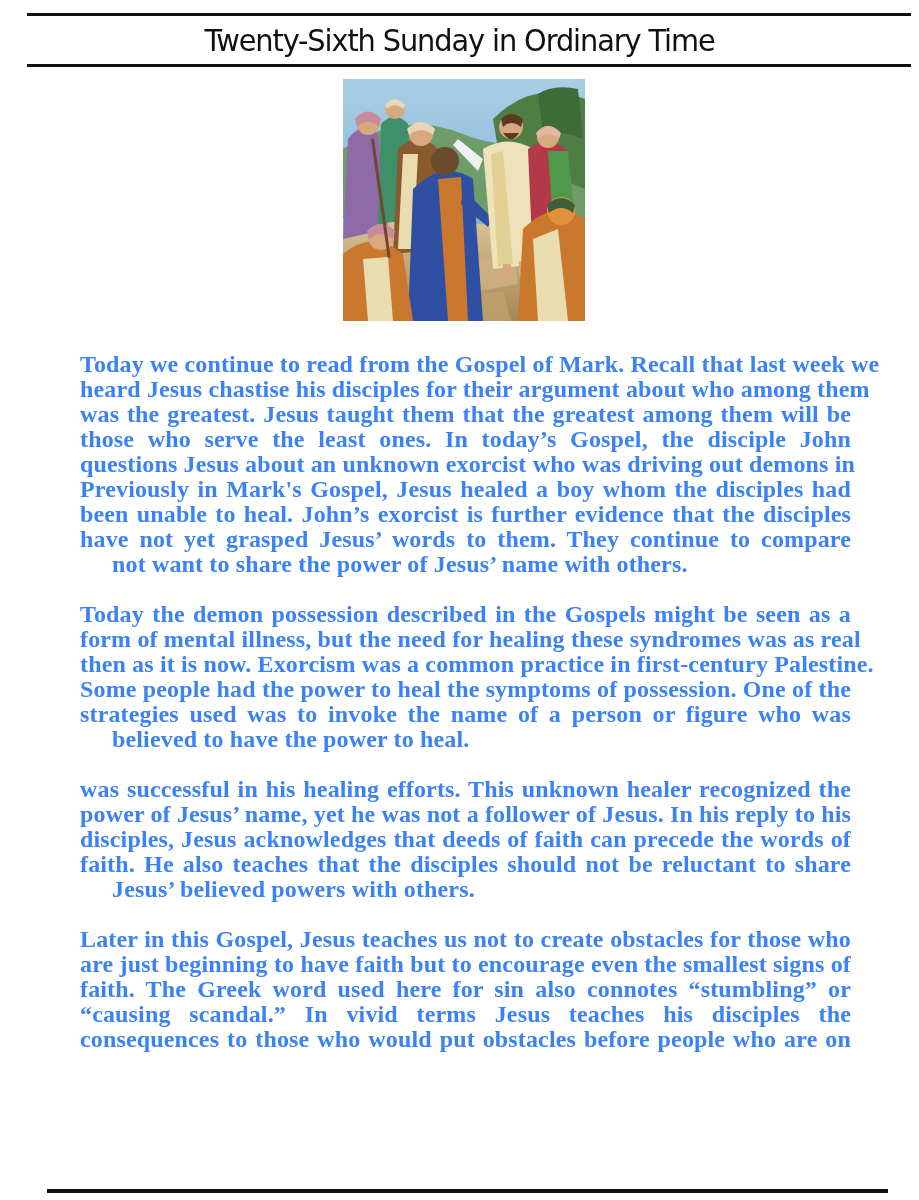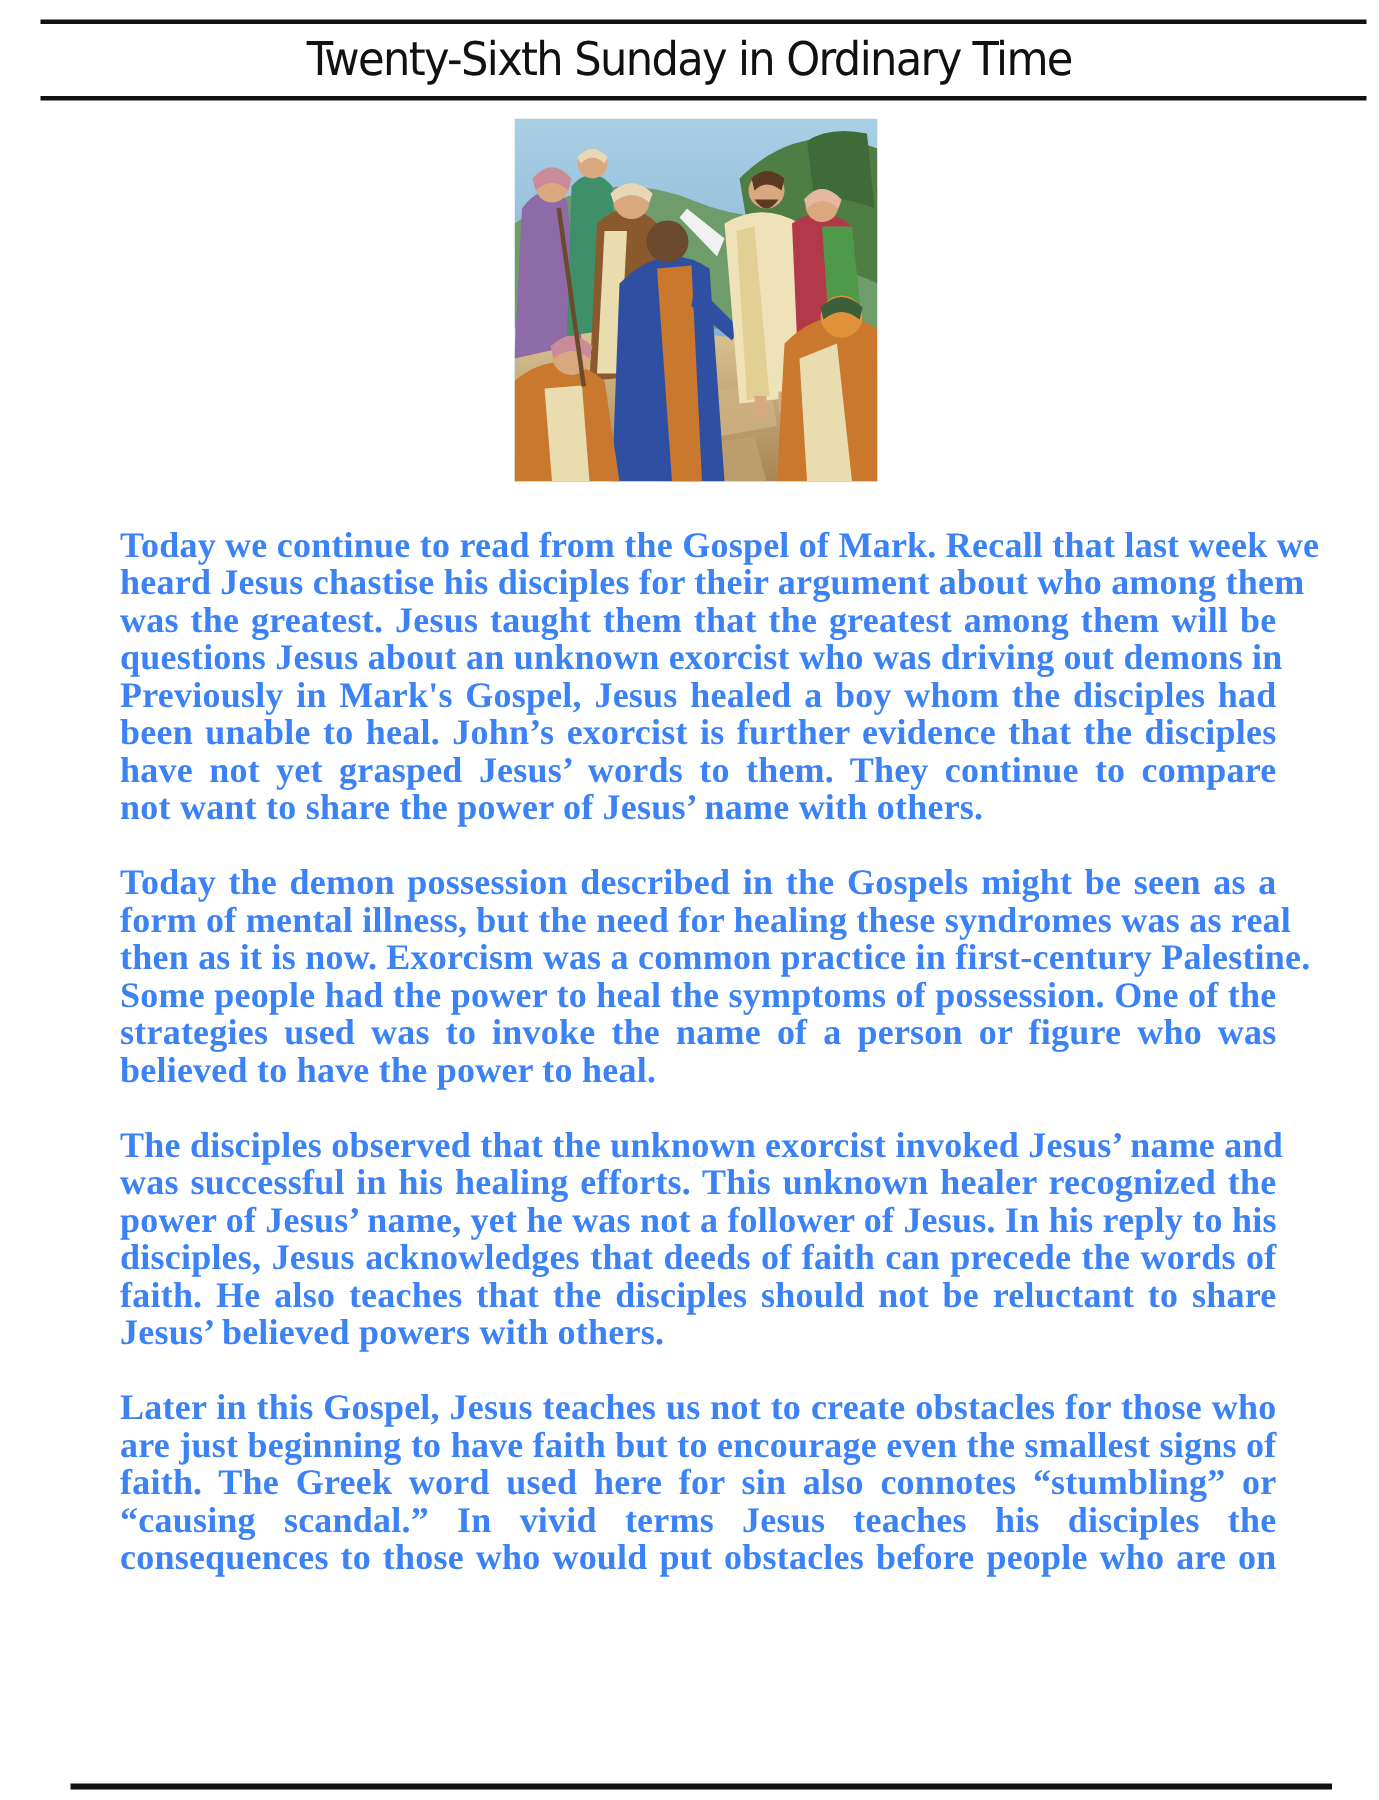--- a/index.html
+++ b/index.html
@@ -26,21 +26,21 @@
     position: absolute; left: 80px; top: 352px; width: 771px;
     font-family: "Liberation Serif", serif;
     font-weight: bold; font-size: 24px; color: #3b82f6;
   }
   .para { margin: 0 0 25px 0; }
   .line {
     display: block; height: 25px; line-height: 25px; white-space: nowrap;
     text-align: justify; text-align-last: justify;
     letter-spacing: 0.15px;
   }
-  .line.last { text-align-last: left; }
+  .line.last { text-align-last: left; margin-left: 32px; }
 </style>
 </head>
 <body>
 
 <div class="rule rule-top"></div>
 <h1 class="title" style="margin:0;">Twenty-Sixth Sunday in Ordinary Time</h1>
 <div class="rule rule-title-bottom"></div>
 
 <div class="illustration">
   <svg viewBox="0 0 242 242" xmlns="http://www.w3.org/2000/svg">
@@ -103,36 +103,36 @@
 
     <rect x="28" y="60" width="3" height="120" fill="#6b4a2e" transform="rotate(-8 28 60)"></rect>
   </svg>
 </div>
 
 <div class="body">
   <div class="para">
     <span class="line">Today we continue to read from the Gospel of Mark. Recall that last week we</span>
     <span class="line">heard Jesus chastise his disciples for their argument about who among them</span>
     <span class="line">was the greatest. Jesus taught them that the greatest among them will be</span>
+    <span class="line">those who serve the least ones. In today’s Gospel, the disciple John</span>
     <span class="line">questions Jesus about an unknown exorcist who was driving out demons in</span>
     <span class="line">Previously in Mark's Gospel, Jesus healed a boy whom the disciples had</span>
     <span class="line">been unable to heal. John’s exorcist is further evidence that the disciples</span>
     <span class="line">have not yet grasped Jesus’ words to them. They continue to compare</span>
     <span class="line last">not want to share the power of Jesus’ name with others.</span>
   </div>
   <div class="para">
     <span class="line">Today the demon possession described in the Gospels might be seen as a</span>
     <span class="line">form of mental illness, but the need for healing these syndromes was as real</span>
     <span class="line">then as it is now. Exorcism was a common practice in first-century Palestine.</span>
     <span class="line">Some people had the power to heal the symptoms of possession. One of the</span>
     <span class="line">strategies used was to invoke the name of a person or figure who was</span>
     <span class="line last">believed to have the power to heal.</span>
   </div>
   <div class="para">
-    <span class="line">The disciples observed that the unknown exorcist invoked Jesus’ name and</span>
     <span class="line">was successful in his healing efforts. This unknown healer recognized the</span>
     <span class="line">power of Jesus’ name, yet he was not a follower of Jesus. In his reply to his</span>
     <span class="line">disciples, Jesus acknowledges that deeds of faith can precede the words of</span>
     <span class="line">faith. He also teaches that the disciples should not be reluctant to share</span>
     <span class="line last">Jesus’ believed powers with others.</span>
   </div>
   <div class="para">
     <span class="line">Later in this Gospel, Jesus teaches us not to create obstacles for those who</span>
     <span class="line">are just beginning to have faith but to encourage even the smallest signs of</span>
     <span class="line">faith. The Greek word used here for sin also connotes “stumbling” or</span>

